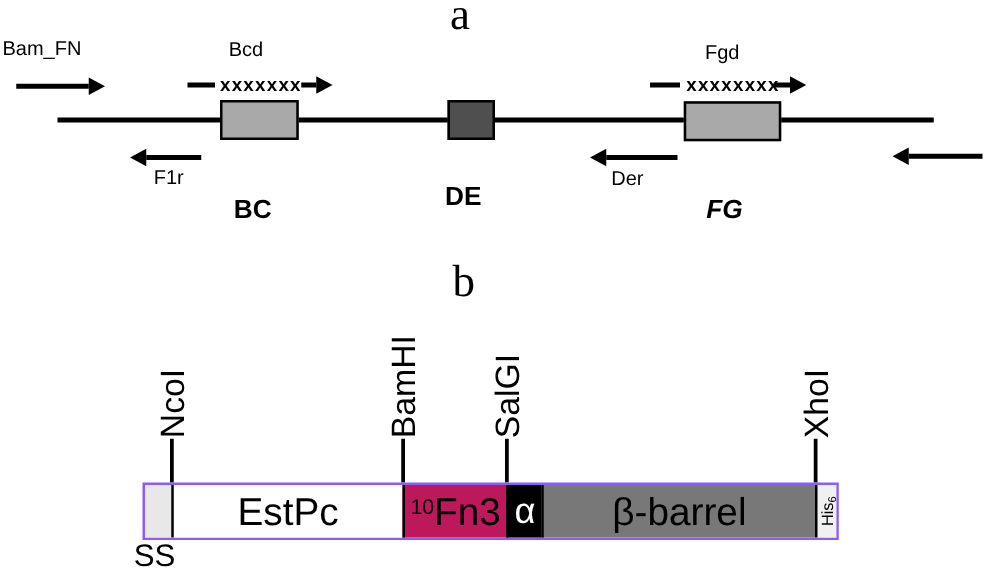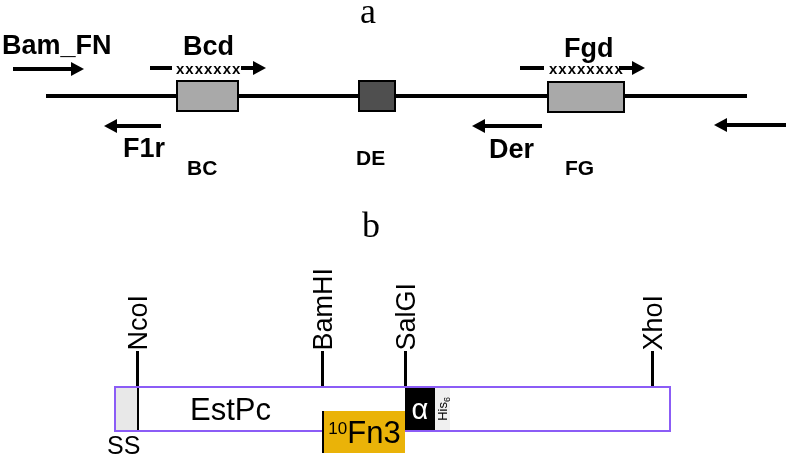--- a/index.html
+++ b/index.html
@@ -1,35 +1,35 @@
 <!DOCTYPE html>
 <html><head>
 <meta charset="utf-8">
 <style>
   html,body{margin:0;padding:0;background:#fff;}
   .canvas{position:relative;width:788px;height:456px;background:#fff;overflow:hidden;
           font-family:"Liberation Sans",sans-serif;color:#000;}
   .panel-letter{position:absolute;font-family:"Liberation Serif",serif;font-size:36px;line-height:1;}
-  .plabel{position:absolute;font-weight:bold;font-size:27px;line-height:1;white-space:nowrap;}
+  .plabel{position:absolute;font-weight:normal;font-size:16px;line-height:1;white-space:nowrap;}
   .rlabel{position:absolute;font-weight:bold;font-size:21px;line-height:1;white-space:nowrap;}
   .hline{position:absolute;height:4px;background:#000;}
   .gbox{position:absolute;border:2px solid #000;box-sizing:border-box;}
   .ah-r{position:absolute;width:0;height:0;border-top:7px solid transparent;border-bottom:7px solid transparent;border-left:13px solid #000;}
   .ah-l{position:absolute;width:0;height:0;border-top:7px solid transparent;border-bottom:7px solid transparent;border-right:13px solid #000;}
   .xtext{position:absolute;font-weight:bold;font-size:15px;letter-spacing:1px;line-height:1;white-space:nowrap;}
   
   .site-label{position:absolute;width:36px;height:100px;top:251px;display:flex;align-items:flex-end;justify-content:center;}
   .site-label span{writing-mode:vertical-rl;transform:rotate(180deg);font-size:27px;line-height:1;}
   .tick{position:absolute;width:3px;height:35px;top:351px;background:#000;}
   .bar{position:absolute;left:114px;top:386px;width:557px;height:46px;border:2px solid #8b5cf6;box-sizing:border-box;display:flex;}
   .seg{box-sizing:border-box;height:100%;display:flex;align-items:center;justify-content:center;font-size:31px;line-height:1;}
   .seg + .seg{border-left:2px solid #000;}
   .seg-ss{width:21px;background:#e8e8e8;}
   .seg-estpc{width:185px;background:#ffffff;}
-  .seg-fn3{width:83px;background:#eab308;margin-top:23px;}
+  .seg-fn3{width:83px;background:#be185d;}
   .seg-alpha{width:28px;background:#000000;color:#ffffff;font-size:29px;}
   .seg-beta{width:219px;background:#787878;}
   .seg-his{width:17px;background:#f0f0f0;}
   .seg-fn3 sup{font-size:17px;line-height:0;vertical-align:9px;}
   .seg-his span{writing-mode:vertical-rl;transform:rotate(180deg);font-size:13px;line-height:1;}
   .seg-his sub{font-size:9px;line-height:0;}
   .ss-label{position:absolute;left:107px;top:433px;font-size:25px;line-height:1;}
 </style>
 </head>
 <body>
@@ -66,21 +66,21 @@
 
   <div class="ah-l" style="left:472px;top:119px;"></div>
   <div class="hline" style="left:485px;top:124px;width:57px;"></div>
   <div class="plabel" style="left:489px;top:136px;">Der</div>
 
   <div class="ah-l" style="left:714px;top:118px;"></div>
   <div class="hline" style="left:727px;top:123px;width:59px;"></div>
 
   <div class="rlabel" style="left:187px;top:157px;">BC</div>
   <div class="rlabel" style="left:356px;top:147px;">DE</div>
-  <div class="rlabel" style="left:565px;top:157px;">FG</div>
+  <div class="rlabel" style="left:565px;top:157px;font-style:italic;">FG</div>
 
   <div class="panel-letter" style="left:362px;top:207px;">b</div>
 
   <div class="site-label" style="left:120px;">
     <span>NcoI</span>
   </div>
   <div class="site-label" style="left:305px;">
     <span>BamHI</span>
   </div>
   <div class="site-label" style="left:388px;">
@@ -99,20 +99,23 @@
     <div class="seg seg-ss"></div>
     <div class="seg seg-estpc">
       <span>EstPc</span>
     </div>
     <div class="seg seg-fn3">
       <span><sup>10</sup><span>Fn3</span></span>
     </div>
     <div class="seg seg-alpha">
       <span>α</span>
     </div>
+    <div class="seg seg-beta">
+      <span>β-barrel</span>
+    </div>
     <div class="seg seg-his">
       <span><span>His</span><sub>6</sub></span>
     </div>
   </div>
 
   <div class="ss-label">SS</div>
 
 </div>
 
 </body></html>

